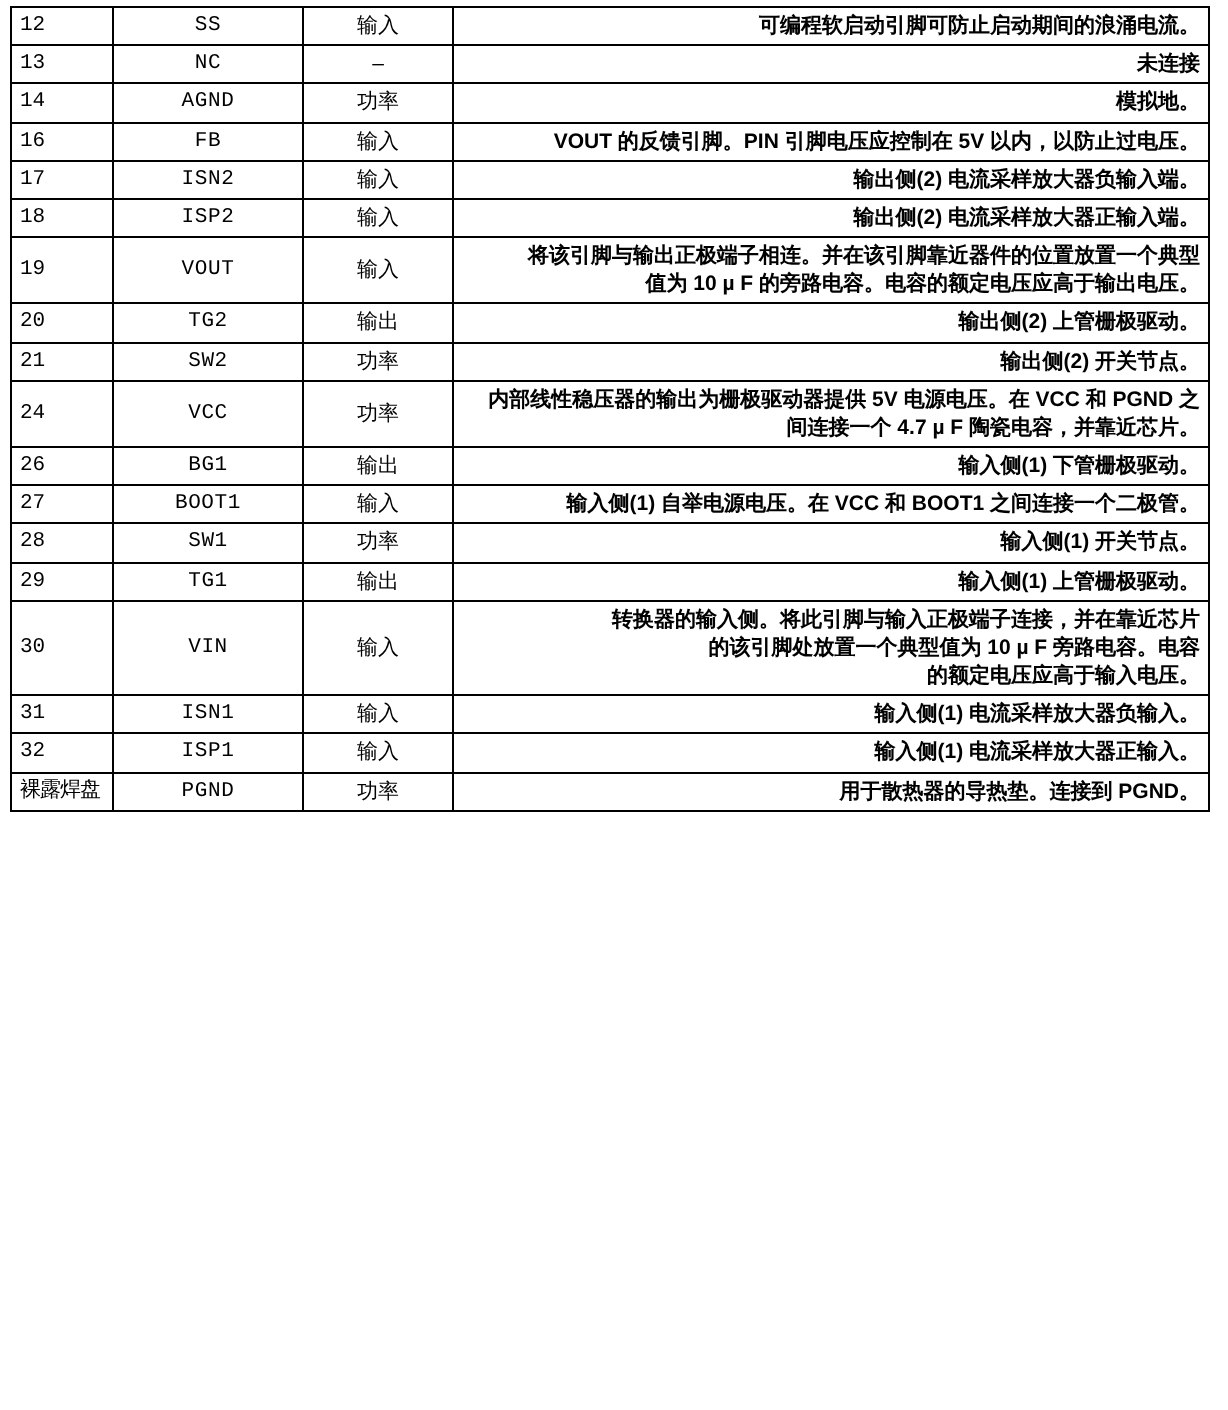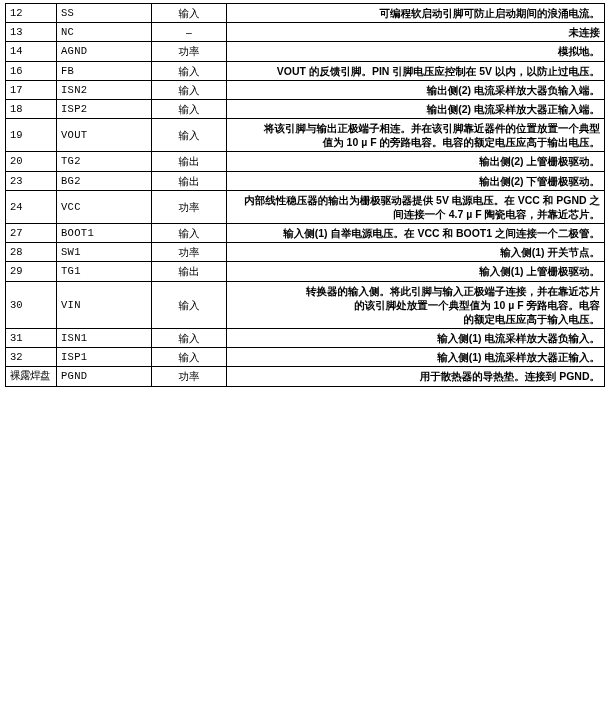--- a/index.html
+++ b/index.html
@@ -26,20 +26,21 @@
     font-size: 10.5px;
     line-height: 1.35;
   }
   td.col-num {
     width: 42px;
     font-family: "Liberation Mono", monospace;
     font-size: 10.5px;
   }
   td.col-name {
     width: 86px;
+    text-align: center;
     font-family: "Liberation Mono", monospace;
     font-size: 10.5px;
     letter-spacing: 0.3px;
   }
   td.col-type {
     width: 66px;
     text-align: center;
     font-size: 10.5px;
   }
   td.col-desc {
@@ -124,34 +125,42 @@
       </tr>
       <tr>
         <td class="col-num">20</td>
         <td class="col-name">TG2</td>
         <td class="col-type">输出</td>
         <td class="col-desc">
           <span class="desc-line">输出侧(2) 上管栅极驱动。</span>
         </td>
       </tr>
       <tr>
-        <td class="col-num">23</td>
-        <td class="col-name">BG2</td>
-        <td class="col-type">输出</td>
-        <td class="col-desc">
-          <span class="desc-line">输出侧(2) 下管栅极驱动。</span>
+        <td class="col-num">21</td>
+        <td class="col-name">SW2</td>
+        <td class="col-type">功率</td>
+        <td class="col-desc">
+          <span class="desc-line">输出侧(2) 开关节点。</span>
         </td>
       </tr>
       <tr>
         <td class="col-num">24</td>
         <td class="col-name">VCC</td>
         <td class="col-type">功率</td>
         <td class="col-desc">
           <span class="desc-line">内部线性稳压器的输出为栅极驱动器提供 5V 电源电压。在 VCC 和 PGND 之</span>
           <span class="desc-line">间连接一个 4.7 µ F 陶瓷电容，并靠近芯片。</span>
+        </td>
+      </tr>
+      <tr>
+        <td class="col-num">26</td>
+        <td class="col-name">BG1</td>
+        <td class="col-type">输出</td>
+        <td class="col-desc">
+          <span class="desc-line">输入侧(1) 下管栅极驱动。</span>
         </td>
       </tr>
       <tr>
         <td class="col-num">27</td>
         <td class="col-name">BOOT1</td>
         <td class="col-type">输入</td>
         <td class="col-desc">
           <span class="desc-line">输入侧(1) 自举电源电压。在 VCC 和 BOOT1 之间连接一个二极管。</span>
         </td>
       </tr>

